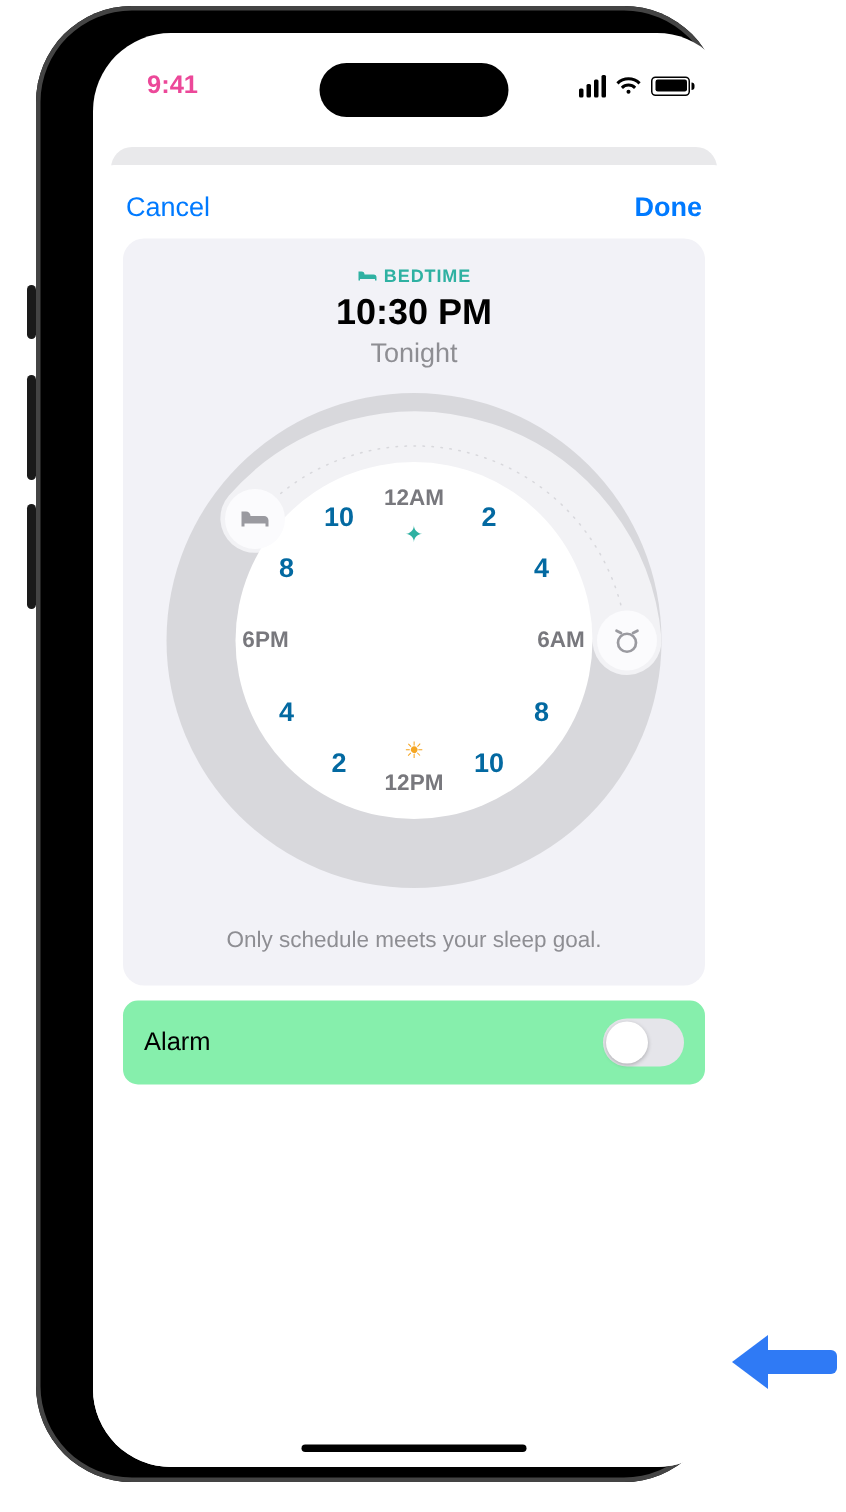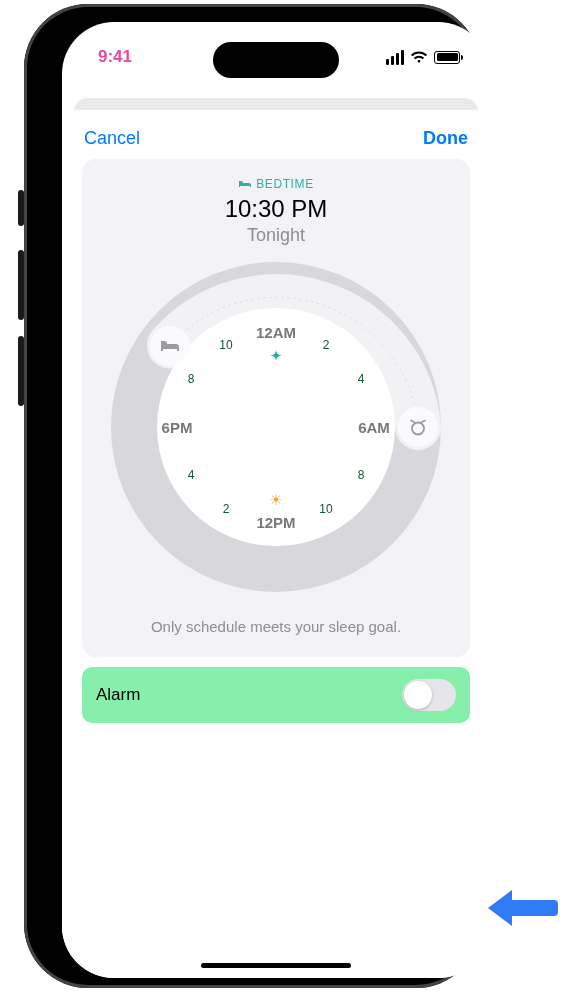--- a/index.html
+++ b/index.html
@@ -105,47 +105,47 @@
   
   .card{
     background:#f2f2f7; border-radius:14px;
     padding: 18px 14px 22px 14px;
   }
   .times-row{
     display:flex; justify-content:space-around;
     text-align:center;
   }
   .time-col .lbl{
-    font-size:12px; font-weight:400; color:#3a3a3c;
+    font-size:12px; font-weight:700; color:#3a3a3c;
     letter-spacing:0.6px;
     display:flex; align-items:center; justify-content:center; gap:4px;
   }
   .time-col .lbl.teal{ color:#2fb1a2; }
   .time-col .time{
-    font-size:24px; font-weight:400; color:#000; margin-top:4px;
+    font-size:24px; font-weight:700; color:#000; margin-top:4px;
   }
   .time-col .day{
     font-size:18px; color:#8e8e93; margin-top:2px;
   }
 
   .dial-wrap{
     position:relative; width:330px; height:330px;
     margin: 16px auto 0 auto;
   }
   .ring-outer{
     position:absolute; inset:0; border-radius:50%;
     background:#d8d8dc;
   }
   .ring-inner{
     position:absolute; inset:46px; border-radius:50%;
     background:#fff;
   }
   
   .hlabel{
-    position:absolute; font-size:12px; color:#14532d; font-weight:400;
+    position:absolute; font-size:18px; color:#0369a1; font-weight:700;
     transform:translate(-50%,-50%); white-space:nowrap;
   }
   .hlabel.bold{ color:#78787d; font-weight:600; font-size:15px;}
   .sun-icon,.star-icon{
     position:absolute; transform:translate(-50%,-50%);
     font-size:15px;
   }
   .sun-icon{ color:#f5a623; }
   .star-icon{ color:#2fb1a2; }
 

